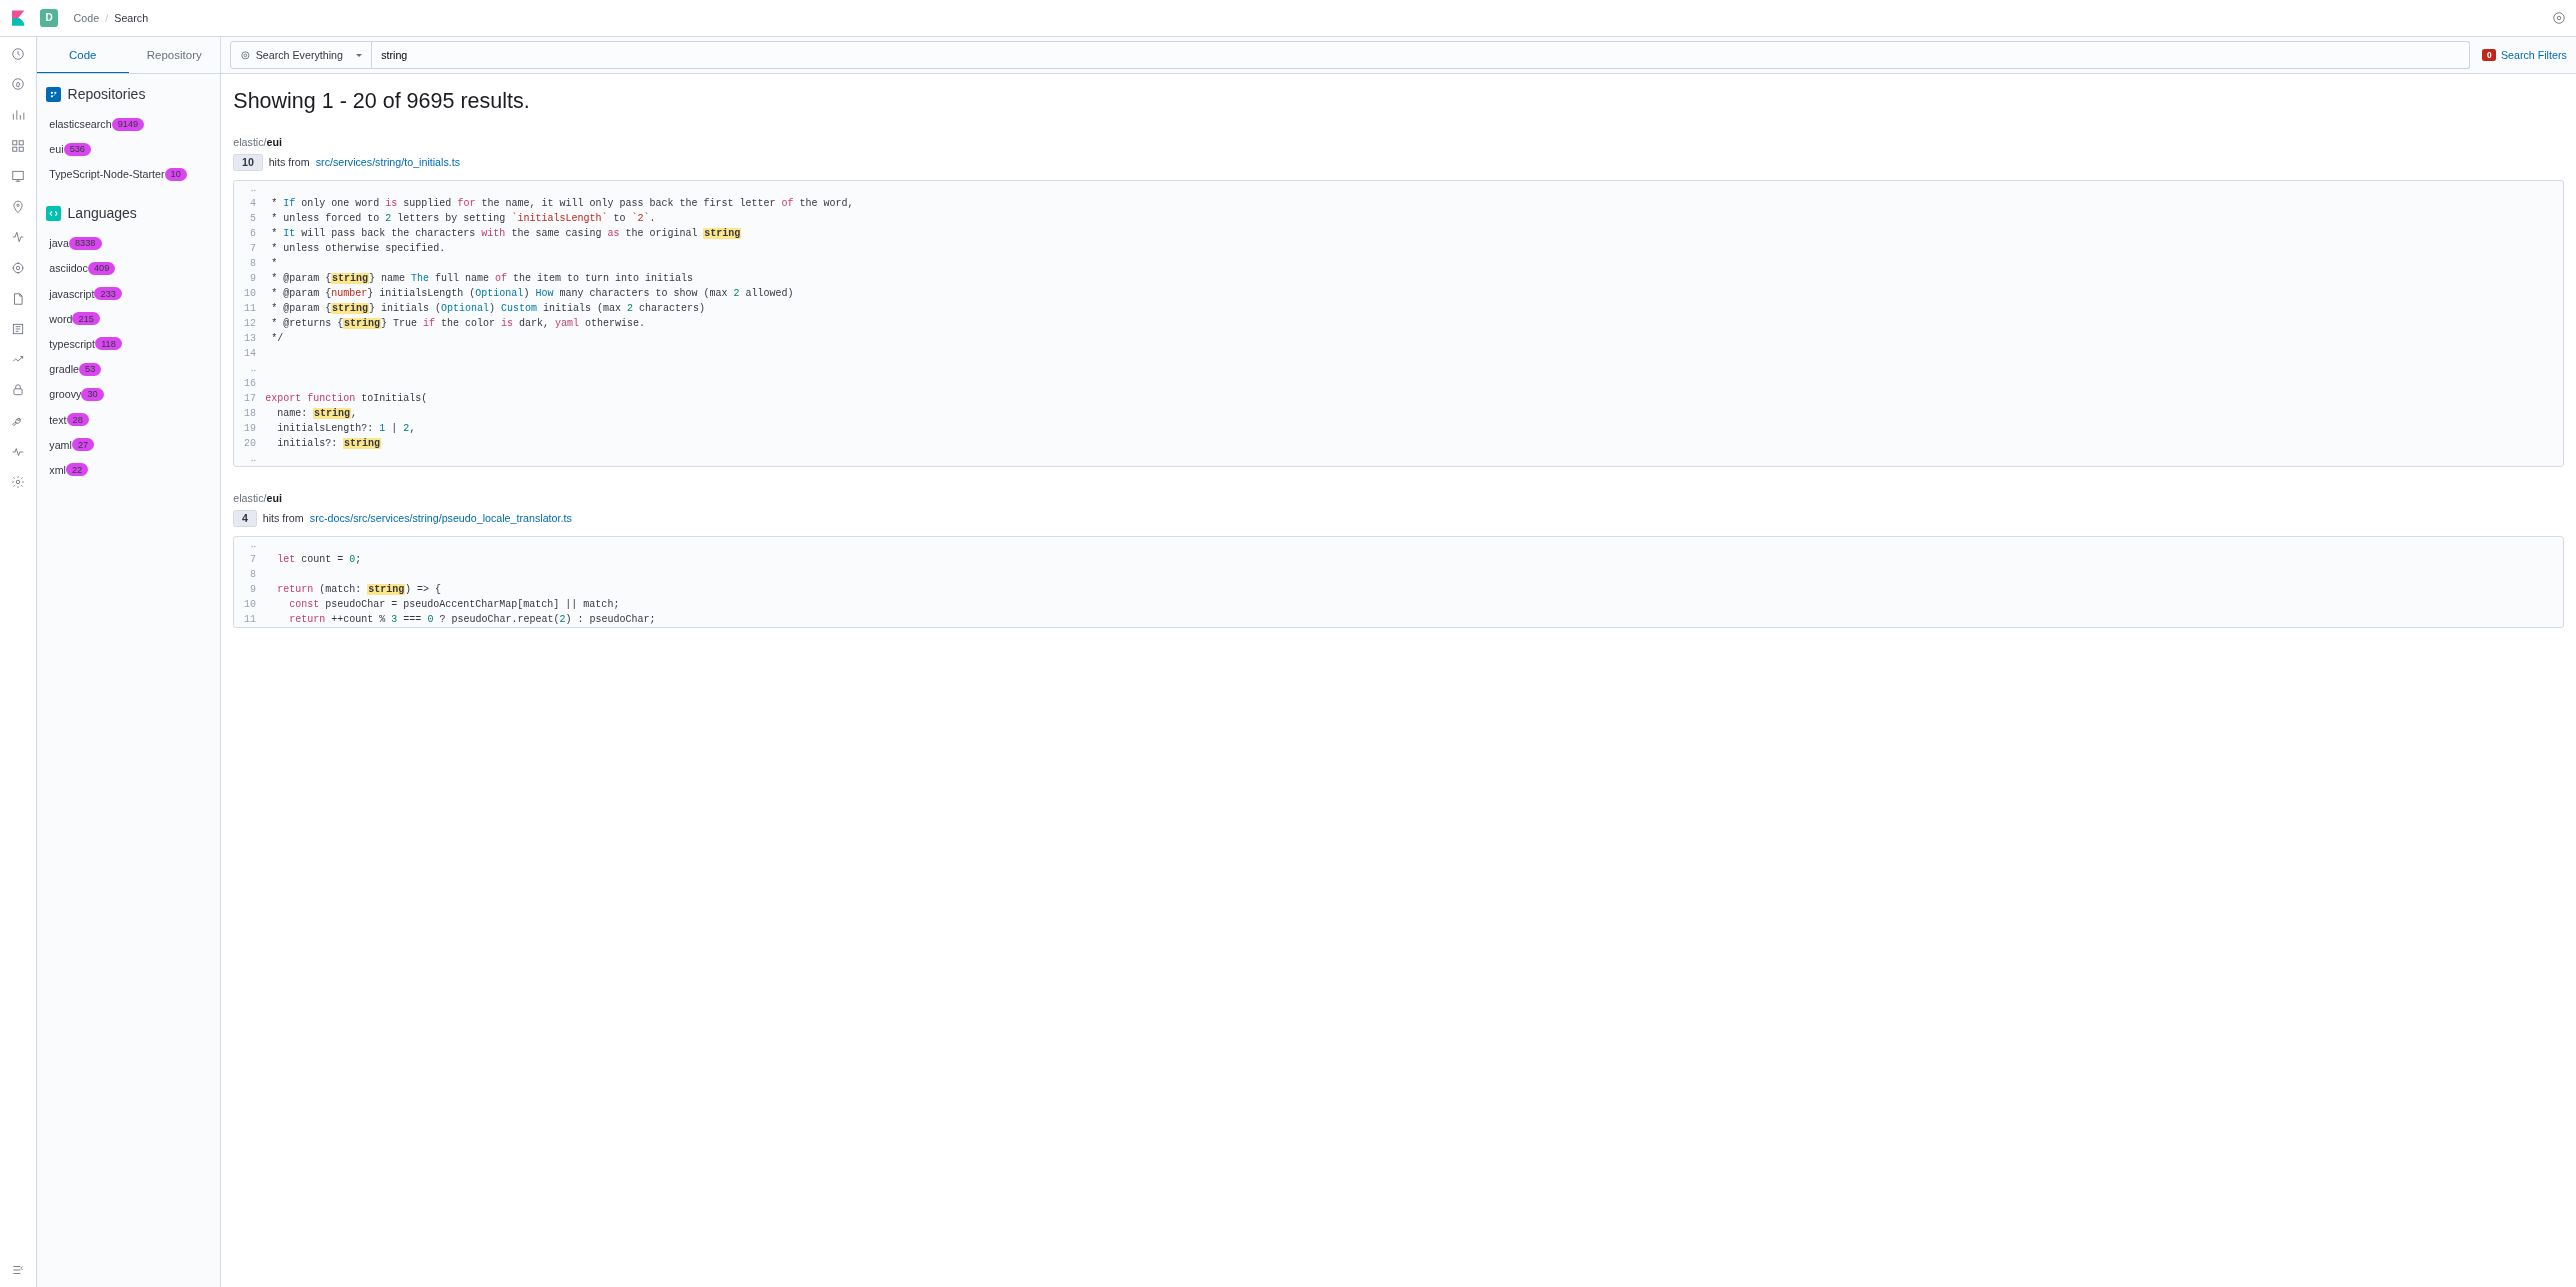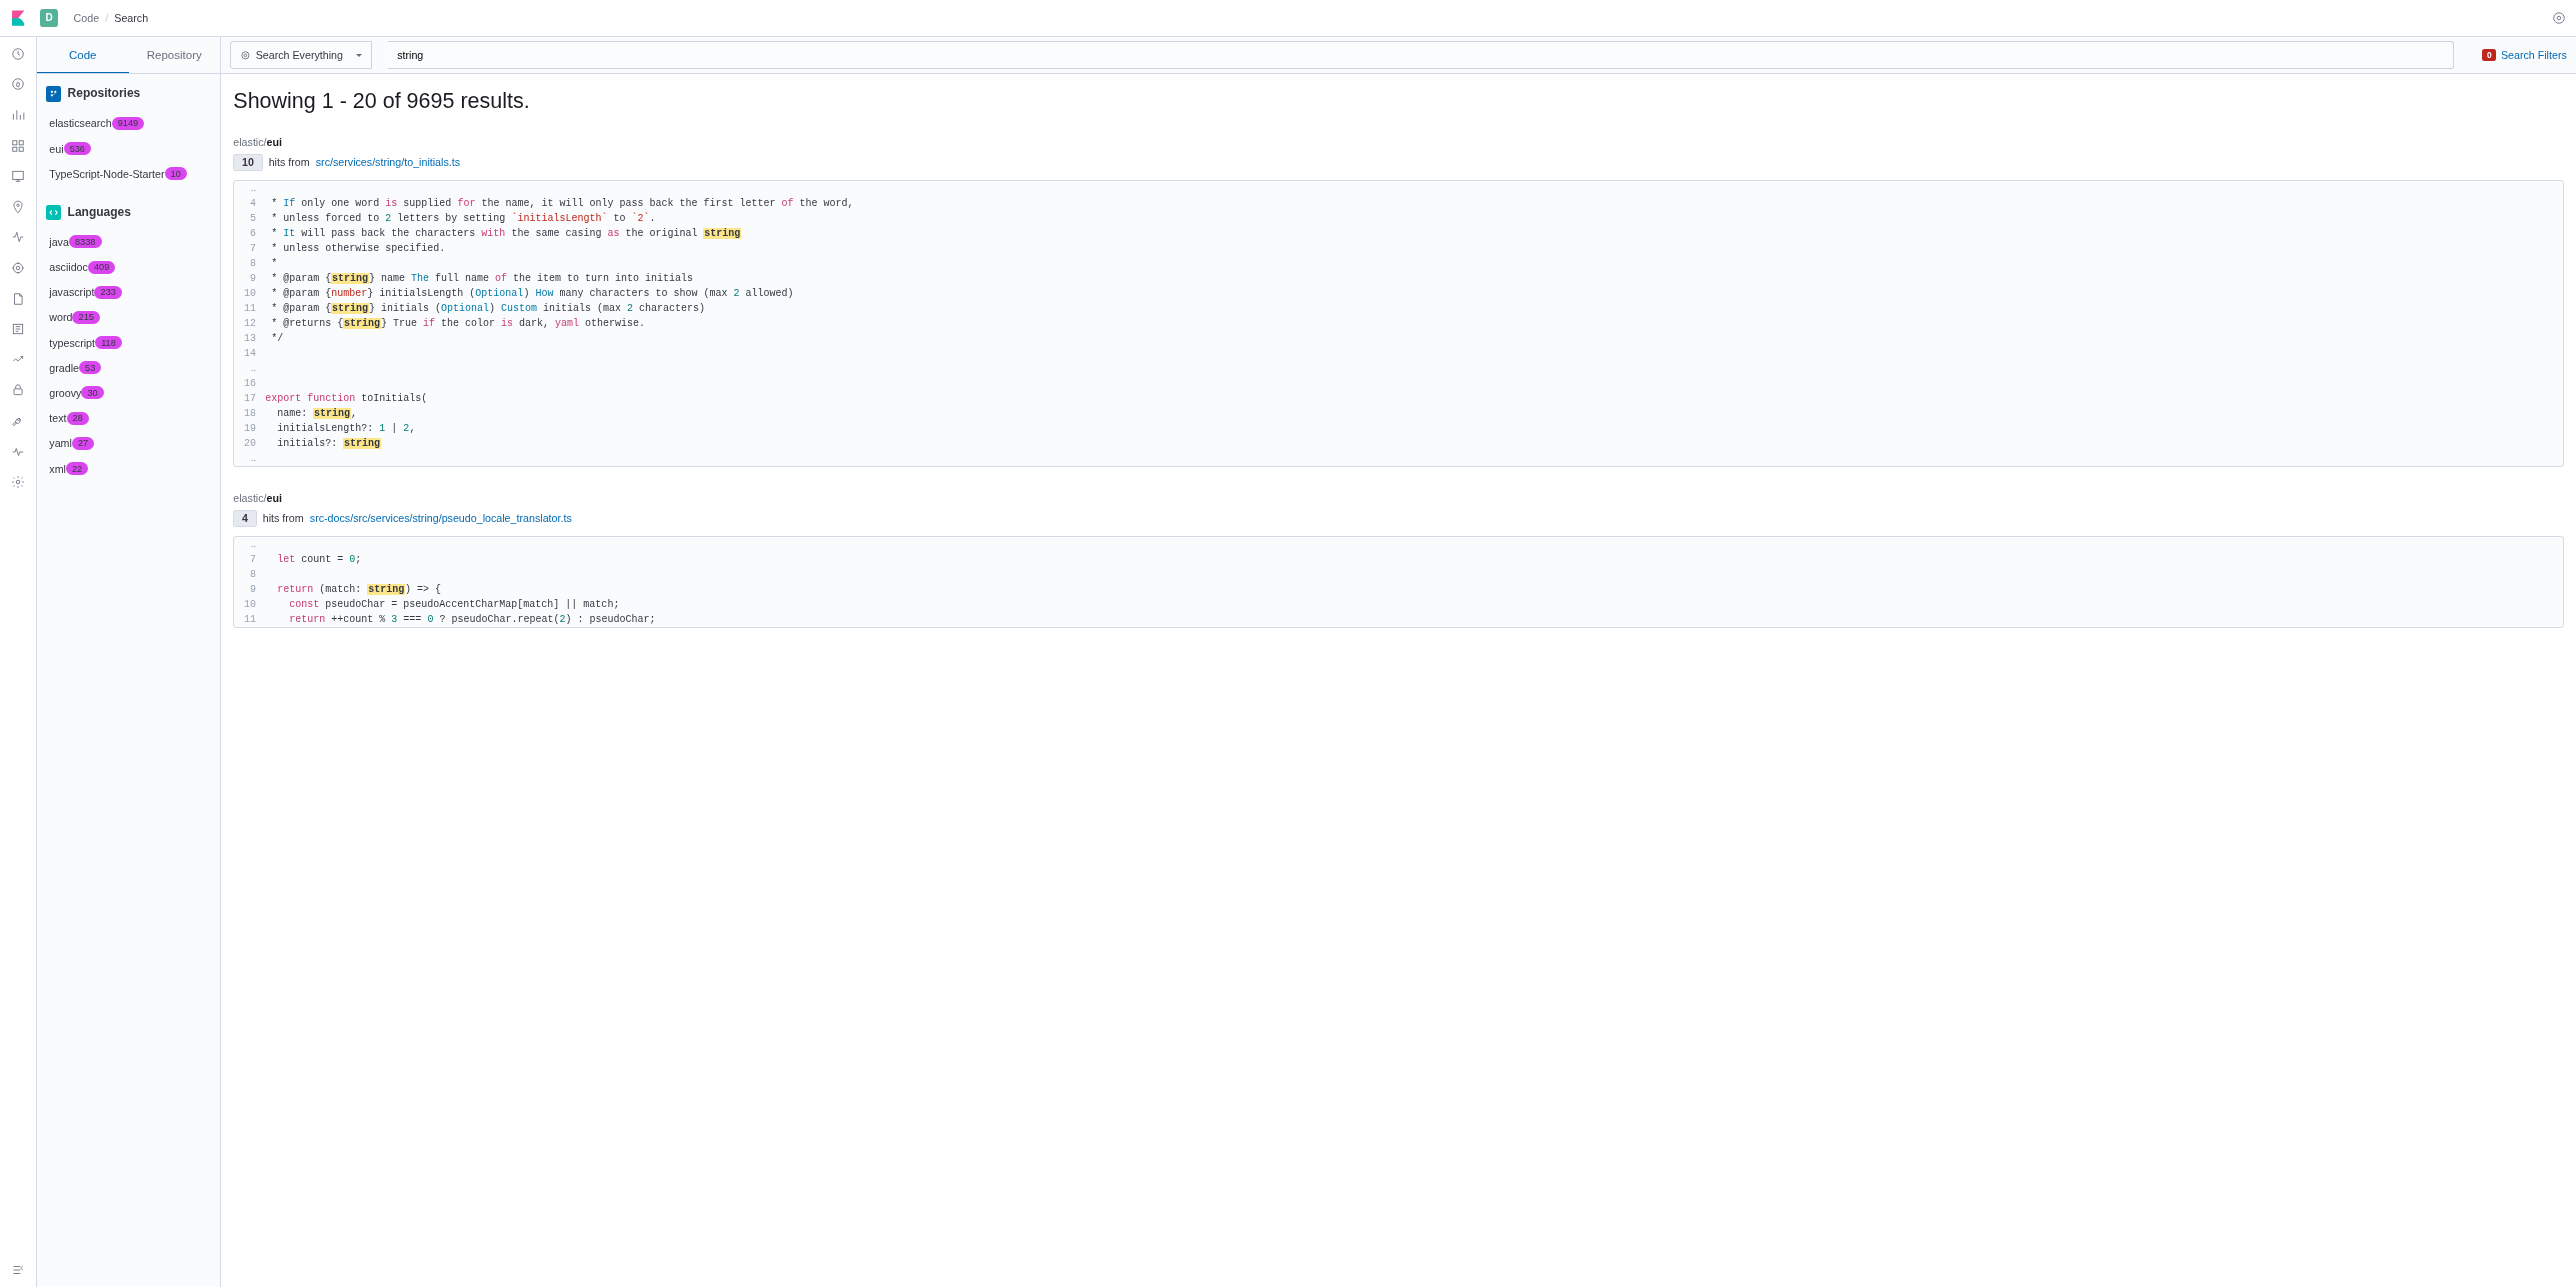--- a/index.html
+++ b/index.html
@@ -21,33 +21,33 @@
 .nav-rail-icon { width: 15.3px; height: 15.3px; color: #69707d; cursor:pointer; display:flex; align-items:center; justify-content:center;}
 .nav-rail-icon svg { width:14px; height:14px; stroke:#69707d; fill:none; stroke-width:1.5;}
 .nav-rail-bottom { margin-top:auto; margin-bottom:9.2px;}
 
 
 .content-area { flex:1; display:flex; flex-direction:column; overflow:hidden;}
 .tabs-row { display:flex; border-bottom:0.8px solid #d3dae6; background:#fafbfd; height:37px;}
 .tabs { width:184px; display:flex; border-right:0.8px solid #d3dae6;}
 .tab { flex:1; display:flex; align-items:center; justify-content:center; font-size:11.5px; color:#69707d; cursor:pointer; border-bottom:1.5px solid transparent;}
 .tab.active { color:#006bb4; border-bottom-color:#006bb4; font-weight:500;}
-.search-bar-area { flex:1; display:flex; align-items:center; padding:0 9.2px; gap:16px;}
+.search-bar-area { flex:1; display:flex; align-items:center; padding:0 9.2px; gap:0;}
 .scope-select { height:28px; border:0.8px solid #cdd3df; border-radius:3.1px 0 0 3.1px; background:#fbfcfd; padding:0 28px 0 9.2px; display:flex; align-items:center; gap:4.6px; cursor:pointer; position:relative; font-size:10.7px;}
 .scope-select::after{content:"";position:absolute;right:9.2px;top:11.5px;border-left:3.8px solid transparent;border-right:3.8px solid transparent;border-top:3.8px solid #69707d;}
 .target-icon{width:10.7px;height:10.7px;}
 .search-input { flex:1; height:28px; border:0.8px solid #cdd3df; border-left:none; border-radius:0 3.1px 3.1px 0; padding:0 9.2px; font-size:10.7px; outline:none; background:#fbfcfd;}
 .search-filters { margin-left:12.3px; display:flex; align-items:center; gap:4.6px; color:#006bb4; cursor:pointer; font-size:10.7px;}
 .filter-badge { background:#bd271e; color:#fff; font-size:8.4px; padding:0.8px 4.6px; border-radius:2.3px; font-weight:600;}
 
 
 .main-cols { flex:1; display:flex; overflow:hidden;}
 .sidebar { width:184px; border-right:0.8px solid #d3dae6; background:#fafbfd; overflow-y:auto; padding:12.3px 9.2px;}
 .facet-group { margin-bottom:18.4px;}
-.facet-header { display:flex; align-items:flex-start; gap:6.1px; font-weight:700; font-size:12px; margin-bottom:9.2px;}
+.facet-header { display:flex; align-items:flex-end; gap:6.1px; font-weight:400; font-size:14px; margin-bottom:9.2px;}
 .facet-header-icon { width:15.3px; height:15.3px; border-radius:2.3px; display:flex; align-items:center; justify-content:center; color:#fff;}
 .facet-header-icon.repo { background:#006bb4;}
 .facet-header-icon.lang { background:#00bfb3;}
 .facet-header-icon svg{width:9.2px;height:9.2px;fill:#fff;}
 .facet-item { display:flex; align-items:center; justify-content:flex-start; padding:6.1px 3.1px; cursor:pointer; font-size:10.7px; color:#343741;}
 .facet-count { background:#d946ef; color:#343741; font-size:9.2px; padding:1.5px 6.1px; border-radius:7.7px; font-weight:500;}
 
 
 .results { flex:1; overflow-y:auto; padding:15.3px 12.3px;}
 .results-heading { font-size:21.5px; font-weight:500; margin-bottom:21.5px; color:#1a1c21;}

